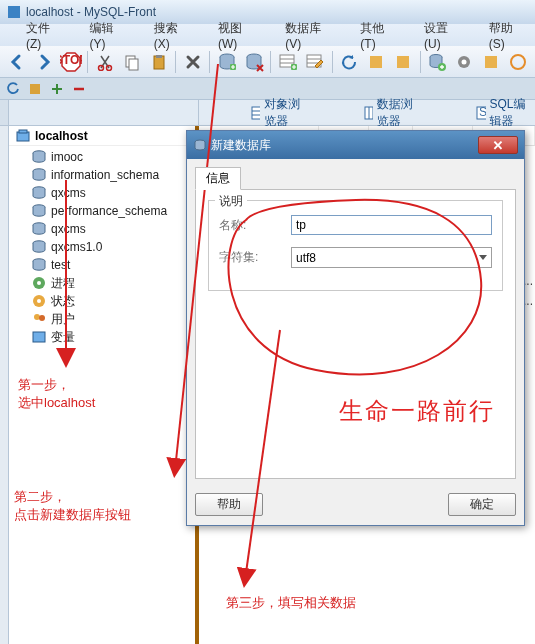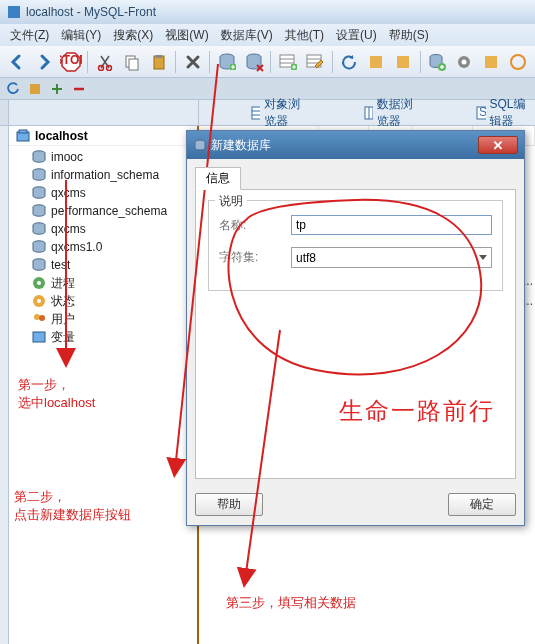--- a/index.html
+++ b/index.html
@@ -1,32 +1,32 @@
 <!DOCTYPE html>
 <html><head>
 <meta charset="utf-8">
 <style>
 *{margin:0;padding:0;box-sizing:border-box;font-family:"Microsoft YaHei","SimSun",sans-serif;font-size:12px;}
 body{width:535px;height:644px;background:#c7c7c7;overflow:hidden;position:relative;}
 .titlebar{height:24px;background:linear-gradient(#eaf3fb,#c5d7eb);display:flex;align-items:center;padding:0 6px;color:#2a4a6b;}
 .titlebar .icon{width:16px;height:16px;margin-right:4px;}
 .menubar{height:22px;background:linear-gradient(#e8f0fa,#dae6f4);display:flex;align-items:center;padding:0 6px;color:#333;gap:4px;}
-.menubar span{padding:1px 4px;cursor:default;}
+.menubar span{padding:1px 4px;cursor:default;margin-left:16px;}
 .toolbar{height:32px;background:linear-gradient(#f5f8fc,#dfe8f3);display:flex;align-items:center;padding:0 4px;gap:2px;border-bottom:1px solid #b2c4d6;}
 .tool-btn{width:26px;height:26px;display:flex;align-items:center;justify-content:center;cursor:pointer;}
 .tool-sep{width:1px;height:22px;background:#b4c2d2;margin:0 2px;}
 .subtoolbar{height:22px;background:#d0dde9;display:flex;align-items:center;padding:0 4px;gap:4px;border-bottom:1px solid #b2c4d6;}
 .addrbar-sec{height:26px;background:#e2ebf4;display:flex;border-bottom:1px solid #b5c5d6;}
 .left-small{width:9px;background:#d5e0eb;border-right:1px solid #b5c5d6;}
 .tabbar{flex:1;display:flex;align-items:center;padding:0 6px;gap:14px;}
 .tab-item{display:flex;align-items:center;gap:4px;color:#174b83;cursor:pointer;padding-left:46px;}
 .tab-item .ic{width:14px;height:14px;}
 .main{display:flex;height:calc(100% - 24px - 22px - 32px - 22px - 26px);}
 .sidebar{width:9px;background:#e4ebf2;border-right:1px solid #b5c5d6;}
-.tree-panel{width:190px;background:#fff;border-right:2px solid #a16207;position:relative;overflow:hidden;text-align:center;}
+.tree-panel{width:190px;background:#fff;border-right:4px solid #a16207;position:relative;overflow:hidden;text-align:center;}
 .tree-head{height:20px;display:flex;align-items:center;padding:0 6px;font-weight:bold;background:#fff;border-bottom:1px solid #eee;}
 .tree-head .dbic{width:16px;height:16px;margin-right:4px;}
 .tree-list{padding:2px 0;}
 .tree-item{height:18px;display:flex;align-items:center;padding-left:22px;gap:4px;cursor:default;color:#222;white-space:nowrap;}
 .tree-item .dbic{width:16px;height:16px;flex-shrink:0;}
 .content{flex:1;background:#fff;position:relative;}
 .col-head{height:20px;background:#fff;display:flex;border-bottom:1px solid #e0e0e0;}
 .col-head span{padding:2px 8px;border-right:1px solid #e8e8e8;color:#333;}
 .watermark{position:absolute;right:24px;top:350px;font-size:24px;color:#e32626;letter-spacing:2px;}
 

